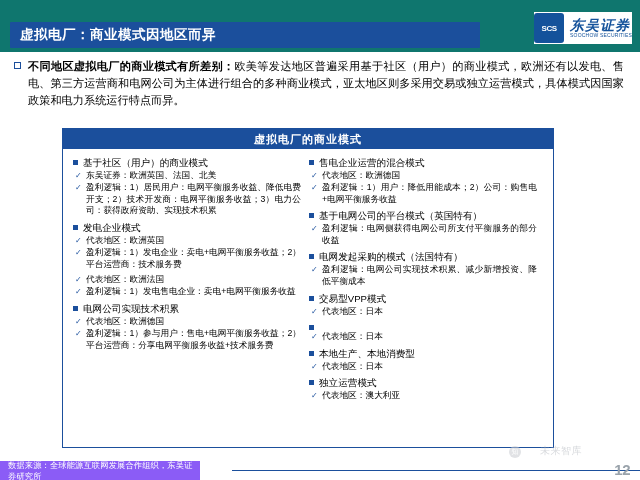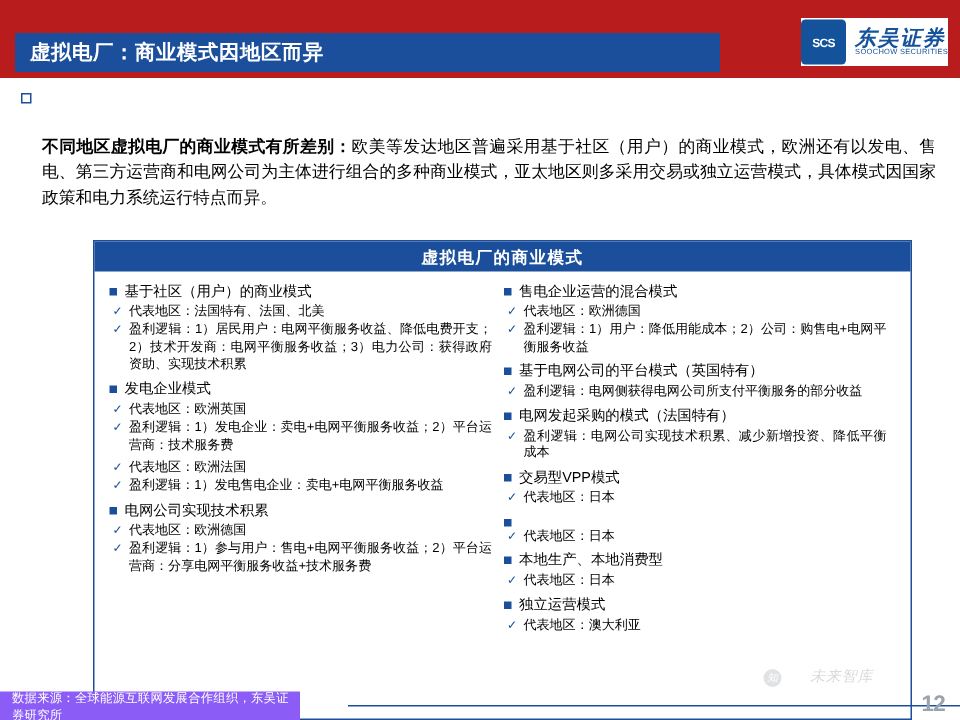--- a/index.html
+++ b/index.html
@@ -20,21 +20,21 @@
     height: 480px;
     background: #ffffff;
     box-sizing: border-box;
   }
   
   .header {
     position: absolute;
     left: 0; top: 0;
     width: 640px;
     height: 52px;
-    background: #b91c1c;
+    background: #0f766e;
   }
   .title-bar {
     position: absolute;
     left: 10px; top: 22px;
     width: 470px;
     height: 26px;
     background: #1b4f9c;
     border-radius: 1px;
   }
   .title-text {
@@ -100,30 +100,29 @@
     margin-top: 4px;
     flex: 0 0 auto;
     box-sizing: border-box;
   }
   .lead-text {
     font-size: 11.2px;
     line-height: 17px;
     color: #000000;
     text-align: justify;
     width: 596px;
-    margin-top: 32px;
   }
   .lead-text b {
     font-weight: bold;
   }
   
   .card {
     position: absolute;
-    left: 62px; top: 160px;
-    width: 546px;
+    left: 62px; top: 128px;
+    width: 492px;
     height: 320px;
     border: 1px solid #1b4f9c;
     background: #ffffff;
     box-sizing: border-box;
   }
   .card-title {
     position: absolute;
     left: 0; top: 0;
     width: 100%;
     height: 20px;
@@ -227,21 +226,20 @@
     font-weight: bold;
     letter-spacing: -0.5px;
   }
   .watermark {
     position: absolute;
     right: 58px; bottom: 22px;
     display: flex;
     align-items: flex-end;
     gap: 19px;
     opacity: 0.55;
-    font-style: italic;
   }
   .wm-circle {
     width: 12px; height: 12px;
     border-radius: 50%;
     background: #c9ccd1;
     color: #fff;
     font-size: 7px;
     display: flex;
     align-items: center;
     justify-content: center;
@@ -280,21 +278,21 @@
     <div class="card-title">虚拟电厂的商业模式</div>
     <div class="card-body">
       <div class="col" id="col-left">
           <div class="blk">
             <div class="blk-head">
               <span class="sq"></span>
               <span>基于社区（用户）的商业模式</span>
             </div>
             <div class="item">
               <span class="chk">✓</span>
-              <span class="item-txt">代表地区：法国特有、法国、北美</span>
+              <span class="item-txt">东吴证券：欧洲英国、法国、北美</span>
             </div>
             <div class="item">
               <span class="chk">✓</span>
               <span class="item-txt">盈利逻辑：1）居民用户：电网平衡服务收益、降低电费开支；2）技术开发商：电网平衡服务收益；3）电力公司：获得政府资助、实现技术积累</span>
             </div>
           </div>
           <div class="blk">
             <div class="blk-head">
               <span class="sq"></span>
               <span>发电企业模式</span>

